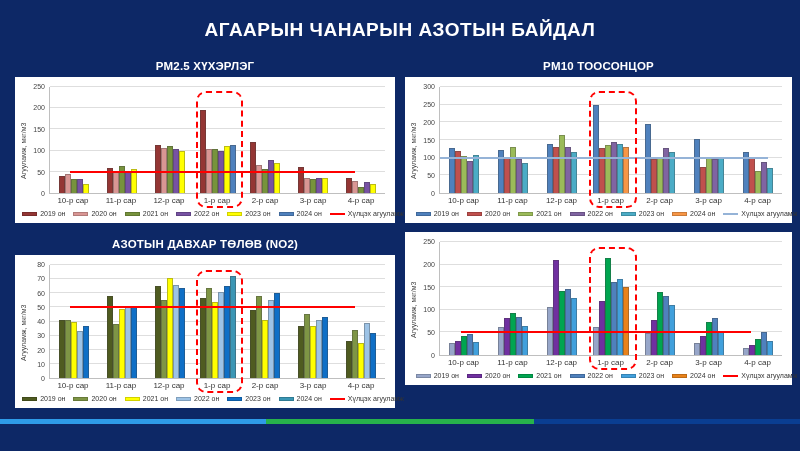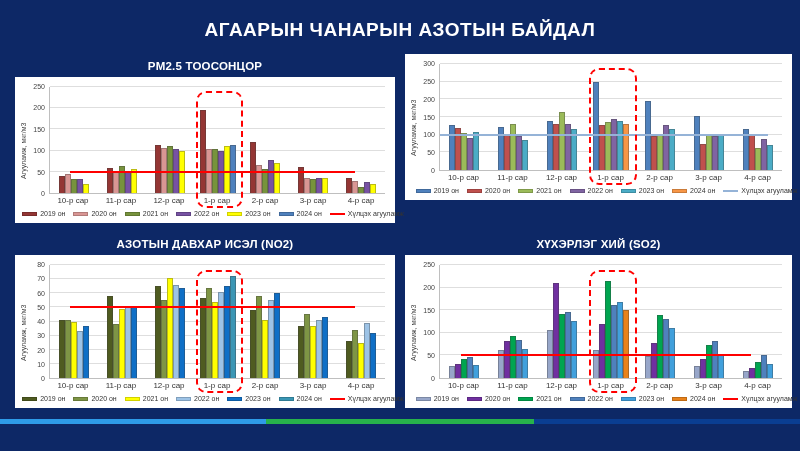--- a/index.html
+++ b/index.html
@@ -49,21 +49,21 @@
   #footer-stripe{position:absolute;left:0;top:419px;width:800px;height:5px;display:flex}
   #footer-stripe span{height:100%;display:block}
 </style>
 </head>
 <body>
 
 <div class="main-title">АГААРЫН ЧАНАРЫН АЗОТЫН БАЙДАЛ</div>
 
 <div id="charts-grid">
     <div class="chart-block">
-      <div class="chart-title">PM2.5 ТООСОНЦОР</div>
+      <div class="chart-title">PM2.5 ХҮХЭРЛЭГ</div>
       <div class="panel">
         <div class="ylab">Агууламж, мкг/м3</div>
         <div class="cbody">
           <div class="plot-row">
             <div class="yticks">
               <div class="ytick" style="bottom: calc(0% - 3px);">0</div>
               <div class="ytick" style="bottom: calc(20% - 3px);">50</div>
               <div class="ytick" style="bottom: calc(40% - 3px);">100</div>
               <div class="ytick" style="bottom: calc(60% - 3px);">150</div>
               <div class="ytick" style="bottom: calc(80% - 3px);">200</div>
@@ -167,20 +167,21 @@
             </div>
             <div class="leg-item">
               <span class="swatch line" style="background: rgb(255, 0, 0);"></span>
               <span>Хүлцэх агууламж</span>
             </div>
           </div>
         </div>
       </div>
     </div>
     <div class="chart-block">
+      <div class="chart-title">PM10 ТООСОНЦОР</div>
       <div class="panel">
         <div class="ylab">Агууламж, мкг/м3</div>
         <div class="cbody">
           <div class="plot-row">
             <div class="yticks">
               <div class="ytick" style="bottom: calc(0% - 3px);">0</div>
               <div class="ytick" style="bottom: calc(16.6667% - 3px);">50</div>
               <div class="ytick" style="bottom: calc(33.3333% - 3px);">100</div>
               <div class="ytick" style="bottom: calc(50% - 3px);">150</div>
               <div class="ytick" style="bottom: calc(66.6667% - 3px);">200</div>
@@ -286,21 +287,21 @@
             </div>
             <div class="leg-item">
               <span class="swatch line" style="background: rgb(149, 179, 215);"></span>
               <span>Хүлцэх агууламж</span>
             </div>
           </div>
         </div>
       </div>
     </div>
     <div class="chart-block">
-      <div class="chart-title">АЗОТЫН ДАВХАР ИСЭЛ (NO2)</div>
+      <div class="chart-title">АЗОТЫН ДАВХАР ТӨЛӨВ (NO2)</div>
       <div class="panel">
         <div class="ylab">Агууламж, мкг/м3</div>
         <div class="cbody">
           <div class="plot-row">
             <div class="yticks">
               <div class="ytick" style="bottom: calc(0% - 3px);">0</div>
               <div class="ytick" style="bottom: calc(12.5% - 3px);">10</div>
               <div class="ytick" style="bottom: calc(25% - 3px);">20</div>
               <div class="ytick" style="bottom: calc(37.5% - 3px);">30</div>
               <div class="ytick" style="bottom: calc(50% - 3px);">40</div>
@@ -410,21 +411,20 @@
             </div>
             <div class="leg-item">
               <span class="swatch line" style="background: rgb(255, 0, 0);"></span>
               <span>Хүлцэх агууламж</span>
             </div>
           </div>
         </div>
       </div>
     </div>
     <div class="chart-block">
-      <div class="chart-title">ХҮХЭРЛЭГ ХИЙ (SO2)</div>
       <div class="panel">
         <div class="ylab">Агууламж, мкг/м3</div>
         <div class="cbody">
           <div class="plot-row">
             <div class="yticks">
               <div class="ytick" style="bottom: calc(0% - 3px);">0</div>
               <div class="ytick" style="bottom: calc(20% - 3px);">50</div>
               <div class="ytick" style="bottom: calc(40% - 3px);">100</div>
               <div class="ytick" style="bottom: calc(60% - 3px);">150</div>
               <div class="ytick" style="bottom: calc(80% - 3px);">200</div>

